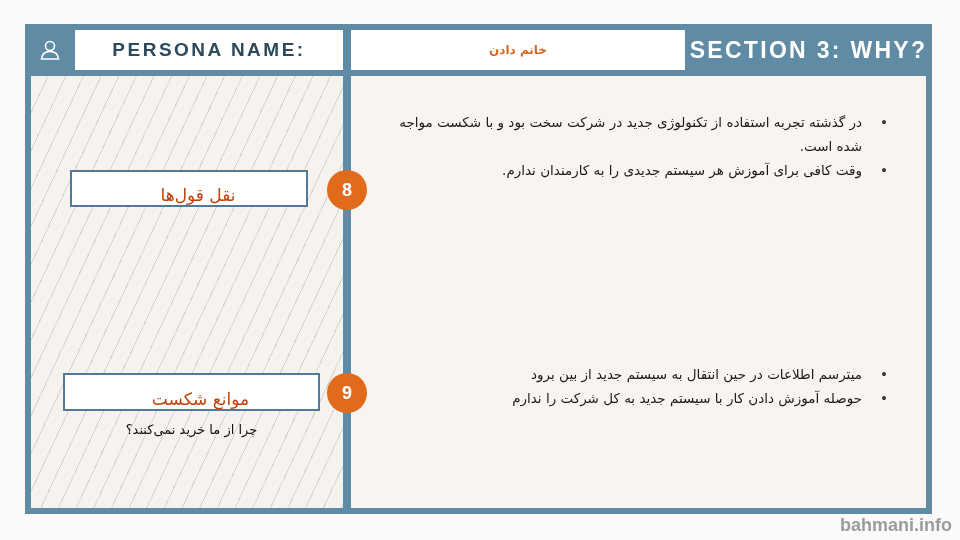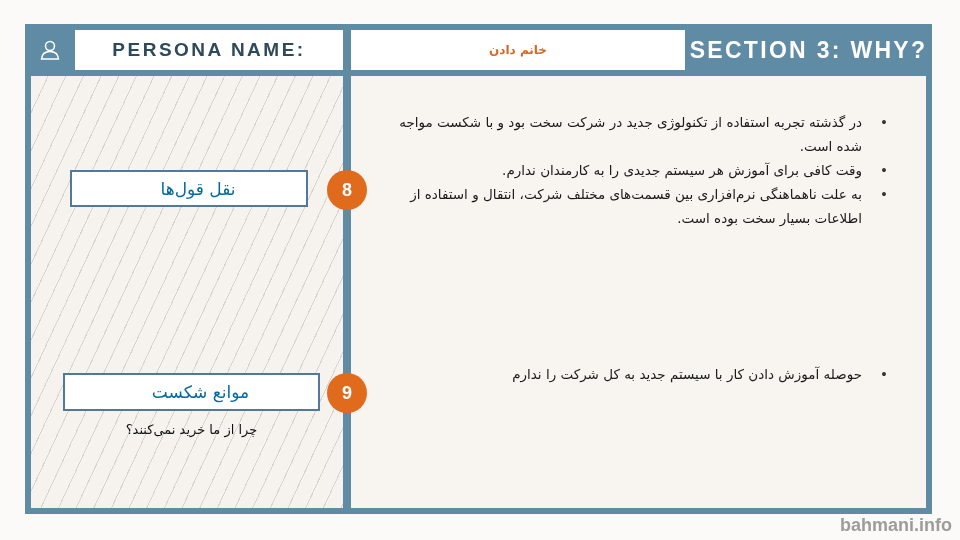--- a/index.html
+++ b/index.html
@@ -8,21 +8,21 @@
   .header{position:absolute;left:0;top:0;width:907px;height:52px;}
   .icon-cell{position:absolute;left:0;top:0;width:50px;height:52px;display:flex;align-items:center;justify-content:center;}
   .name-box{position:absolute;left:50px;top:6px;width:268px;height:40px;background:#fff;display:flex;align-items:center;justify-content:center;}
   .name-label{font-family:"Liberation Sans",sans-serif;font-weight:bold;font-size:19px;letter-spacing:2.5px;color:#2d4a5c;}
   .value-box{position:absolute;left:326px;top:6px;width:334px;height:40px;background:#fff;display:flex;align-items:center;justify-content:center;}
   .value-text{font-size:12px;font-weight:bold;color:#d9661f;direction:rtl;}
   .section-title{position:absolute;left:660px;top:0;width:247px;height:52px;display:flex;align-items:center;justify-content:center;font-family:"Liberation Sans",sans-serif;font-weight:bold;font-size:23px;letter-spacing:2.3px;color:#ffffff;}
   .left-panel{position:absolute;left:6px;top:52px;width:312px;height:432px;background-color:#f6f3ef;
     background-image:repeating-linear-gradient(115deg, transparent 0px, transparent 15px, rgba(190,185,180,0.55) 15px, rgba(190,185,180,0.55) 16px);}
   .right-panel{position:absolute;left:326px;top:52px;width:575px;height:432px;background:#f8f5f1;}
-  .box-label{position:absolute;background:#fff;border:2px solid #52799a;box-sizing:border-box;display:flex;align-items:center;justify-content:center;font-size:17px;color:#0369a1;direction:rtl;padding-left:18px;}
+  .box-label{position:absolute;background:#fff;border:2px solid #52799a;box-sizing:border-box;display:flex;align-items:flex-end;justify-content:center;font-size:17px;color:#c2410c;direction:rtl;padding-left:18px;}
   .badge{position:absolute;width:40px;height:40px;border-radius:50%;background:#e06b1c;color:#fff;font-weight:bold;font-size:18px;display:flex;align-items:center;justify-content:center;font-family:"Liberation Sans",sans-serif;}
   .sub-q{position:absolute;font-size:13px;color:#111;direction:rtl;text-align:center;}
   ul.bullets{position:absolute;margin:4px;padding:0;list-style:none;direction:rtl;font-size:13.5px;line-height:24px;color:#1a1a1a;}
   ul.bullets li{position:relative;padding-right:30px;}
   ul.bullets li::before{content:"•";position:absolute;right:4px;top:0;color:#333;}
   .watermark{position:absolute;right:8px;bottom:4px;font-family:"Liberation Sans",sans-serif;font-weight:bold;font-size:18px;color:#9c9c9c;}
 </style>
 </head>
 <body>
 
@@ -50,23 +50,23 @@
     <div class="box-label" style="left:32px;top:297px;width:257px;height:38px;">
       <span>موانع شکست</span>
     </div>
     <div class="sub-q" style="left:32px;top:346px;width:257px;">چرا از ما خرید نمی‌کنند؟</div>
   </div>
 
   <div class="right-panel">
     <ul class="bullets" style="right:30px;top:30px;width:520px;">
       <li>در گذشته تجربه استفاده از تکنولوژی جدید در شرکت سخت بود و با شکست مواجه شده است.</li>
       <li>وقت کافی برای آموزش هر سیستم جدیدی را به کارمندان ندارم.</li>
-      <li>به علت ناهماهنگی نرم‌افزاری بین قسمت‌های مختلف شرکت، انتقال و استفاده از اطلاعات بسیار سخت بوده است.</li>
     </ul>
     <ul class="bullets" style="right:30px;top:282px;width:520px;">
+      <li>میترسم اطلاعات در حین انتقال به سیستم جدید از بین برود</li>
       <li>حوصله آموزش دادن کار با سیستم جدید به کل شرکت را ندارم</li>
     </ul>
   </div>
 
   <div class="badge" style="left:302px;top:146px;">8</div>
   <div class="badge" style="left:302px;top:349px;">9</div>
 </div>
 
 <div class="watermark">bahmani.info</div>
 

